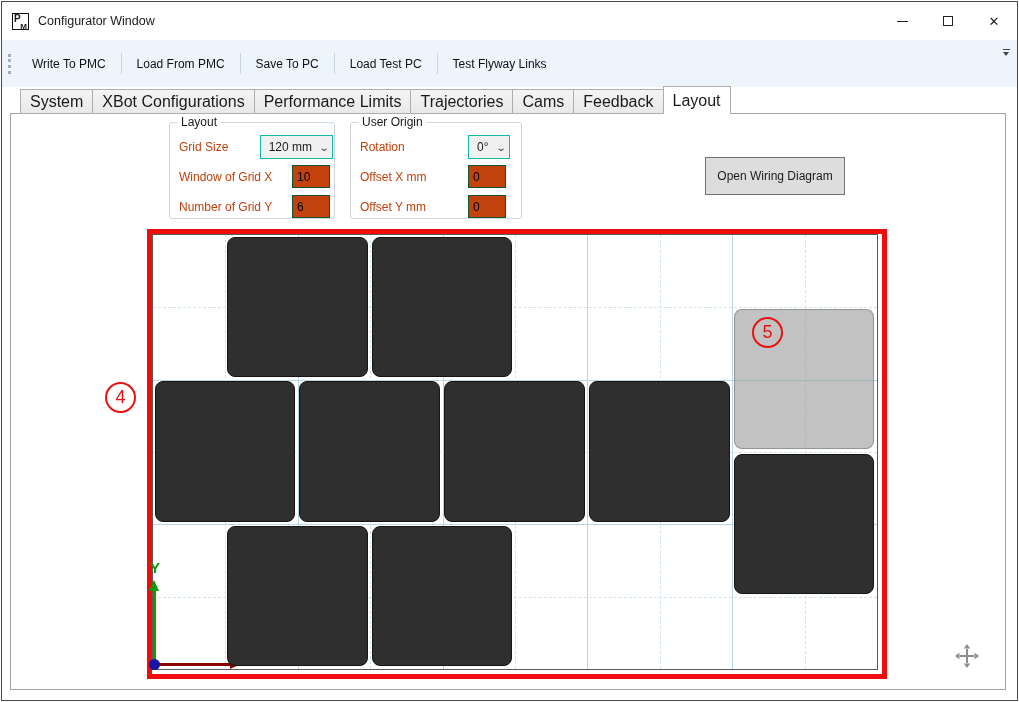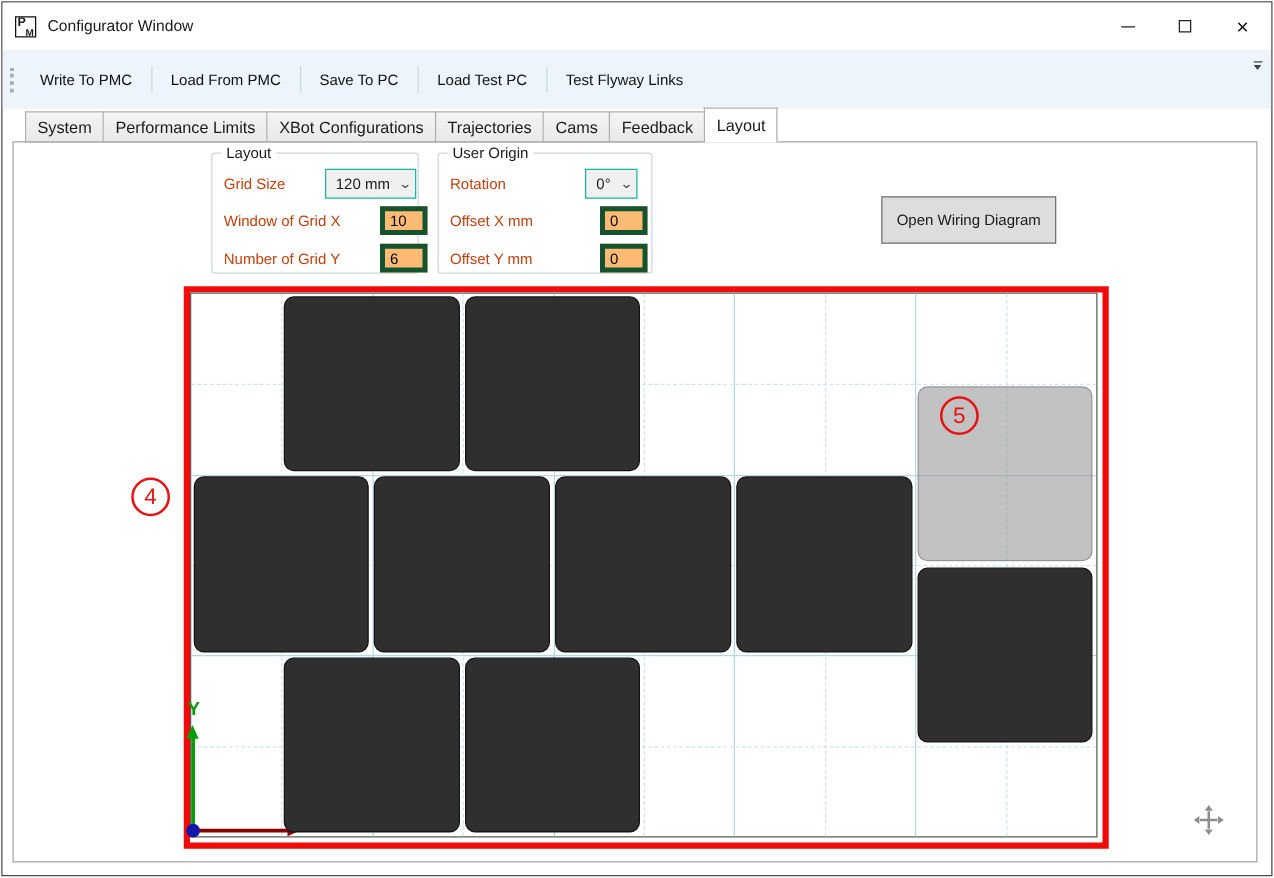--- a/index.html
+++ b/index.html
@@ -24,35 +24,35 @@
   .toolbar { position:absolute; left:0; top:38px; width:100%; height:47px; background:#edf4fb; display:flex; align-items:center; }
   .grip { height:20px; width:0; border-left:3px dotted #9fb0bd; margin-left:6px; margin-right:8px; }
   .tb-btn { padding:4px 13px; font-size:12px; color:#111; background:transparent; border:none; font-family:inherit; cursor:default; white-space:nowrap; }
   .tb-sep { width:1px; height:21px; background:#c7d7e2; margin:0 2px; }
   .tb-overflow { position:absolute; right:6px; top:9px; width:10px; display:flex; flex-direction:column; align-items:center; }
   .tb-overflow .bar { width:7px; height:1px; background:#444; margin-bottom:2px; }
   .tb-overflow .tri { width:0; height:0; border-left:3.5px solid transparent; border-right:3.5px solid transparent; border-top:4px solid #444; }
 
   
   .tabs { position:absolute; left:18px; top:84px; height:28px; display:flex; align-items:flex-end; z-index:3; }
-  .tab { height:25px; padding:0 9px; display:flex; align-items:center; background:linear-gradient(#f4f4f4,#e9e9e9); border:1px solid #aeaeae; border-right:none; font-size:13px; white-space:nowrap; cursor:default; }
+  .tab { height:25px; padding:0 9px; display:flex; align-items:center; background:linear-gradient(#f4f4f4,#e9e9e9); border:1px solid #aeaeae; border-right:none; font-size:16px; white-space:nowrap; cursor:default; }
   .tab:last-child { border-right:1px solid #aeaeae; }
   .tab.active { height:28px; background:#fff; border-right:1px solid #aeaeae; border-bottom:none; position:relative; z-index:4; }
 
   
   .content { position:absolute; left:8px; top:111px; width:996px; height:577px; border:1px solid #a5a5a5; background:#fff; z-index:1; }
 
   
   .groupbox { position:absolute; border:1px solid #ccd6dc; border-radius:3px; background:#fff; }
   .groupbox > .gb-title { position:absolute; top:-8px; left:7px; background:#fff; padding:0 4px; font-size:12px; }
   .fld-label { position:absolute; font-size:12px; color:#c2410c; white-space:nowrap; }
   .combo { position:absolute; background:#f0f0f0; border:1px solid #14b8a6; display:flex; align-items:center; font-size:12px; }
   .combo .val { flex:1; text-align:center; }
   .combo .chev { font-size:10px; color:#444; margin-right:4px; transform:scaleX(1.3); }
-  .tinput { position:absolute; background:#fdba74; border:4px solid #14532d; font-size:12px; font-family:inherit; padding:2px 4px;margin-left:12px; }
+  .tinput { position:absolute; background:#c2410c; border:1px solid #14532d; font-size:12px; font-family:inherit; padding:2px 4px; }
   .push-btn { position:absolute; background:#dddddd; border:1px solid #707070; font-size:12px; font-family:inherit; display:flex; align-items:center; justify-content:center; cursor:default; white-space:nowrap; }
 
   
   .canvas-outer { position:absolute; left:136px; top:115px; width:740px; height:450px; border:5px solid #f10c0c; background:#fff; }
   .canvas-inner { position:absolute; left:0; top:0; width:726px; height:436px; border:1px solid #5a5a5a; background:#fff; }
   .gridline { position:absolute; }
   .gridline.v { top:0; height:434px; width:0; }
   .gridline.h { left:0; width:724px; height:0; }
   .tile { position:absolute; border-radius:8px; }
   .tile.xbot { background:#2f2f2f; border:1.5px solid #141414; }
@@ -108,22 +108,22 @@
     <div class="tb-sep"></div>
     <button class="tb-btn">Test Flyway Links</button>
     <div class="tb-overflow">
       <div class="bar"></div>
         <div class="tri"></div>
     </div>
   </div>
 
   <div class="tabs">
     <div class="tab">System</div>
+    <div class="tab">XBot Configurations</div>
     <div class="tab">Performance Limits</div>
-    <div class="tab">XBot Configurations</div>
     <div class="tab">Trajectories</div>
     <div class="tab">Cams</div>
     <div class="tab">Feedback</div>
     <div class="tab active">Layout</div>
   </div>
 
   <div class="content">
 
     <div class="groupbox" style="left:158px; top:8px; width:166px; height:97px;">
       <span class="gb-title">Layout</span>

